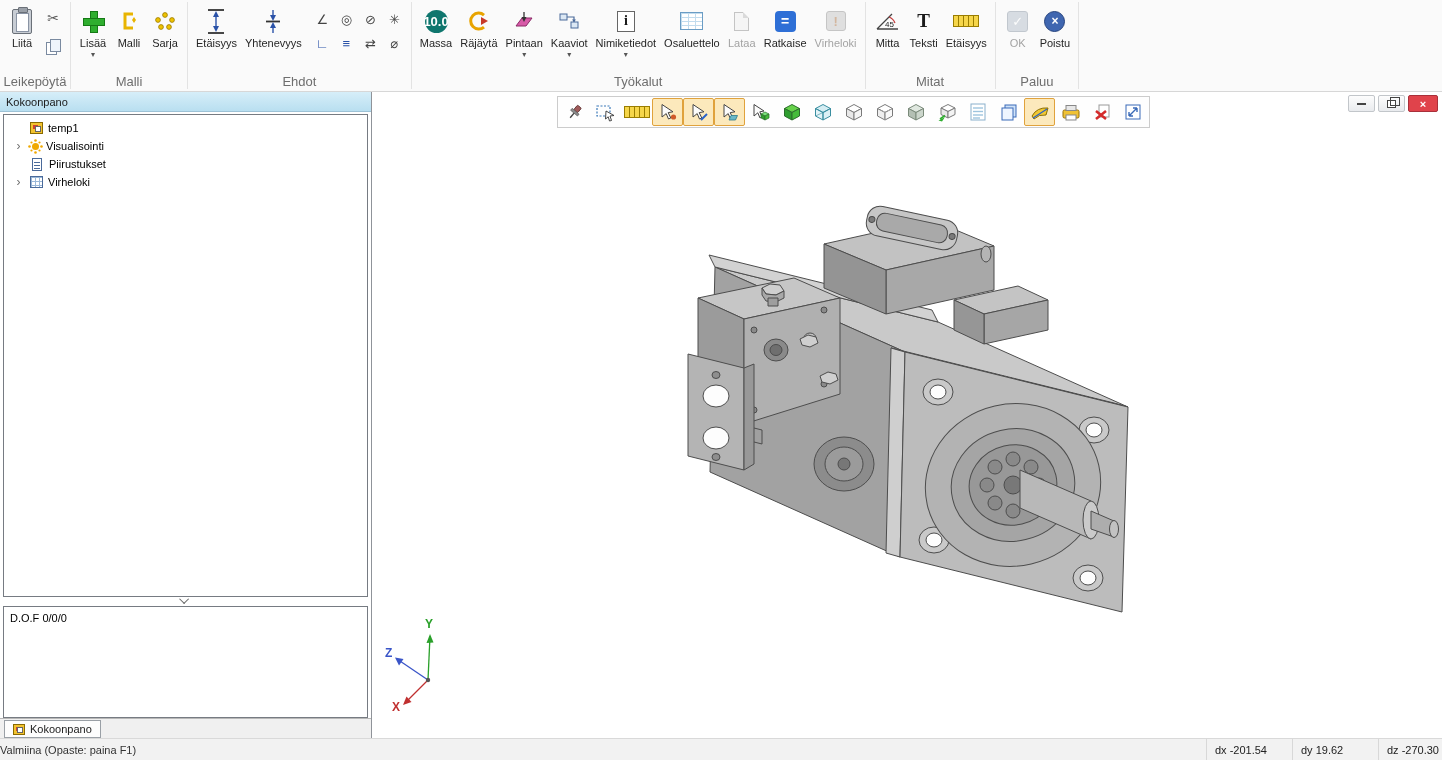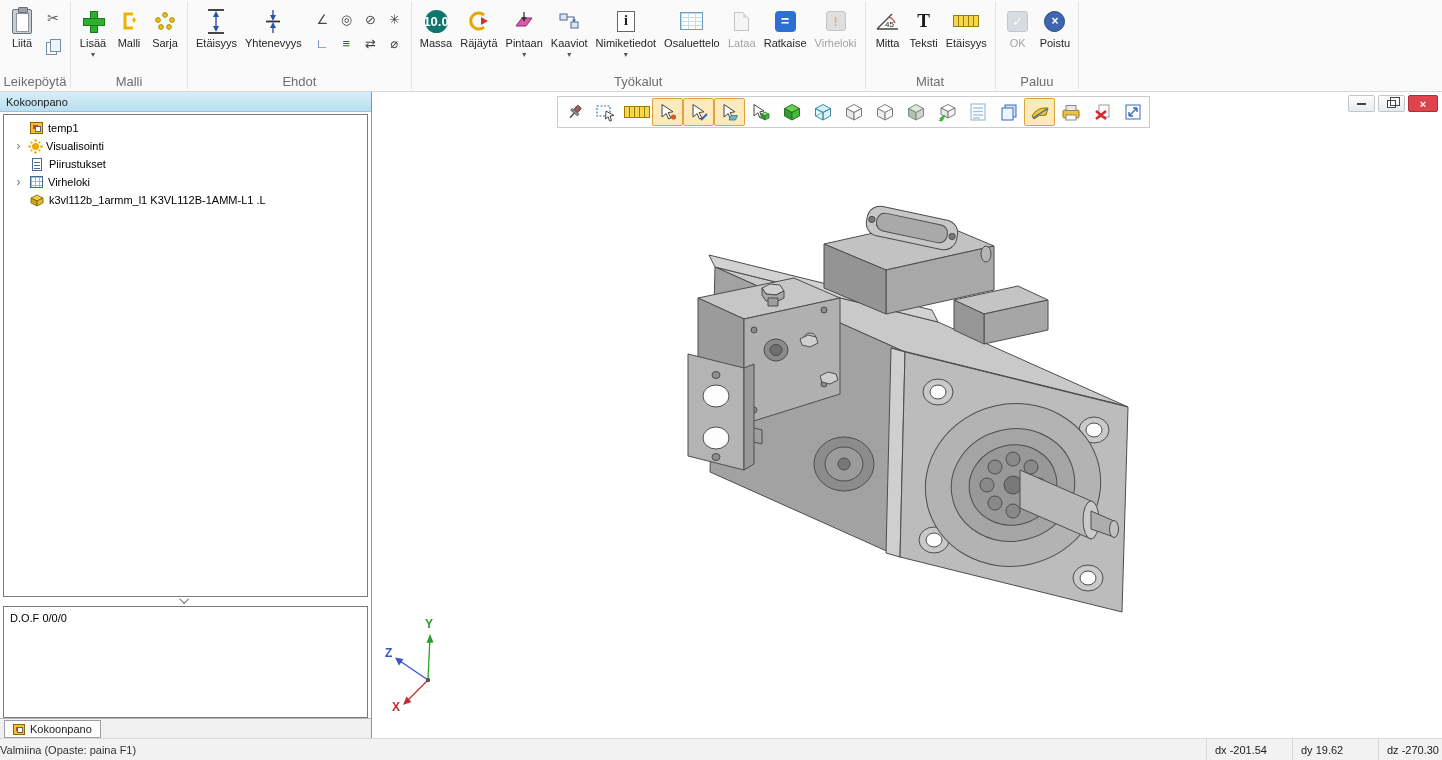--- a/index.html
+++ b/index.html
@@ -364,29 +364,20 @@
         <div class="trow">
           <span class="tw"></span>
           <span class="draw-icon"></span>
           <span>Piirustukset</span>
         </div>
         <div class="trow">
           <span class="tw">›</span>
           <span class="grid-icon"></span>
           <span>Virheloki</span>
         </div>
-        <div class="trow">
-          <span class="tw"></span>
-          <svg width="14" height="13">
-              <polygon points="7,1 13,4 7,7 1,4" fill="#f0d040" stroke="#7a6000" stroke-width="0.8"></polygon>
-              <polygon points="1,4 7,7 7,12 1,9" fill="#c8a820" stroke="#7a6000" stroke-width="0.8"></polygon>
-              <polygon points="13,4 7,7 7,12 13,9" fill="#e0bc30" stroke="#7a6000" stroke-width="0.8"></polygon>
-            </svg>
-          <span>k3vl112b_1armm_l1 K3VL112B-1AMM-L1 .L</span>
-        </div>
       </div>
       <div class="gap-row">
         <span class="collapse-chip">
             <span class="collapse-chevron"></span>
           </span>
       </div>
       <div class="dof-box">
         <span>D.O.F  0/0/0</span>
       </div>
       <div class="panel-tabbar">

